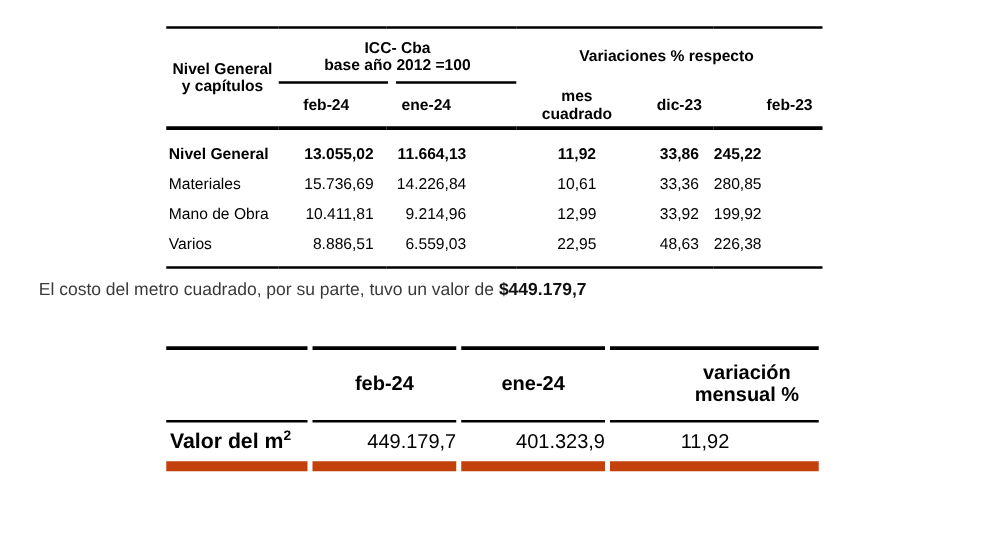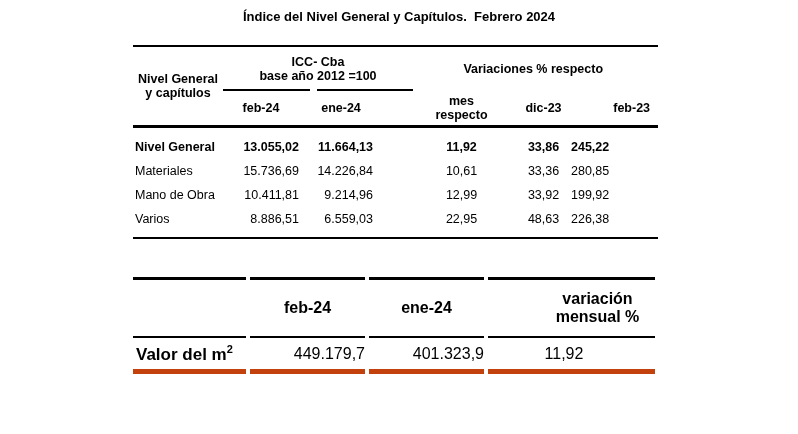--- a/index.html
+++ b/index.html
@@ -58,32 +58,31 @@
     margin: 38px 0 0 129px; width: 530px;
     border-collapse: separate; border-spacing: 4px 0;
     font-size: 16px;
   }
   .t2 th, .t2 td { padding: 0; }
   .t2 .h th {
     border-top: 3px solid #000; border-bottom: 2px solid #000;
     height: 56px; vertical-align: middle; text-align: center; font-weight: bold;
   }
   .t2 .vh { white-space: pre-line; padding-left: 52px; }
-  .t2 .d td, .t2 .d th { border-bottom: 5px solid #c2410c; height: 31px; vertical-align: middle; }
+  .t2 .d td, .t2 .d th { border-bottom: 8px solid #c2410c; height: 31px; vertical-align: middle; }
   .t2 .rl { text-align: left; font-weight: bold; font-size: 17px; padding-left: 3px; }
   .t2 .rl sup { font-size: 11px; }
   .t2 .v  { text-align: right; font-weight: normal; }
   .t2 .v4 { text-align: center; font-weight: normal; padding-right: 15px; }
 </style>
 </head>
 <body>
 
 <div class="page">
 
-  <div class="subtitle">Índice del Nivel General y Capítulos.  Febrero 2024</div>
 
   <table class="t1">
     <colgroup>
       <col style="width:90px">
         <col style="width:86px">
         <col style="width:104px">
       <col style="width:103px">
         <col style="width:55px">
         <col style="width:87px">
     </colgroup>
@@ -92,21 +91,21 @@
         <th class="c1h" rowspan="2">Nivel General
 y capítulos</th>
         <th class="icc" colspan="2">ICC- Cba
 base año 2012 =100</th>
         <th class="var" colspan="3">Variaciones % respecto</th>
       </tr>
       <tr class="h2">
         <th class="sub2">feb-24</th>
         <th class="sub3">ene-24</th>
         <th class="sub4">mes
-respecto</th>
+cuadrado</th>
         <th class="sub5">dic-23</th>
         <th class="sub6">feb-23</th>
       </tr>
     </thead>
     <tbody>
       <tr class="bold">
         <td class="l">Nivel General</td>
         <td class="n2">13.055,02</td>
         <td class="n3">11.664,13</td>
         <td class="n4">11,92</td>
@@ -133,20 +132,21 @@
         <td class="l">Varios</td>
         <td class="n2">8.886,51</td>
         <td class="n3">6.559,03</td>
         <td class="n4">22,95</td>
         <td class="n5">48,63</td>
         <td class="n6">226,38</td>
       </tr>
     </tbody>
   </table>
 
+  <div class="para"><span>El costo del metro cuadrado, por su parte, tuvo un valor de </span><b>$449.179,7</b></div>
 
   <table class="t2">
     <colgroup>
       <col style="width:113px">
         <col style="width:115px">
         <col style="width:115px">
         <col style="width:167px">
     </colgroup>
     <tbody>
       <tr class="h">

